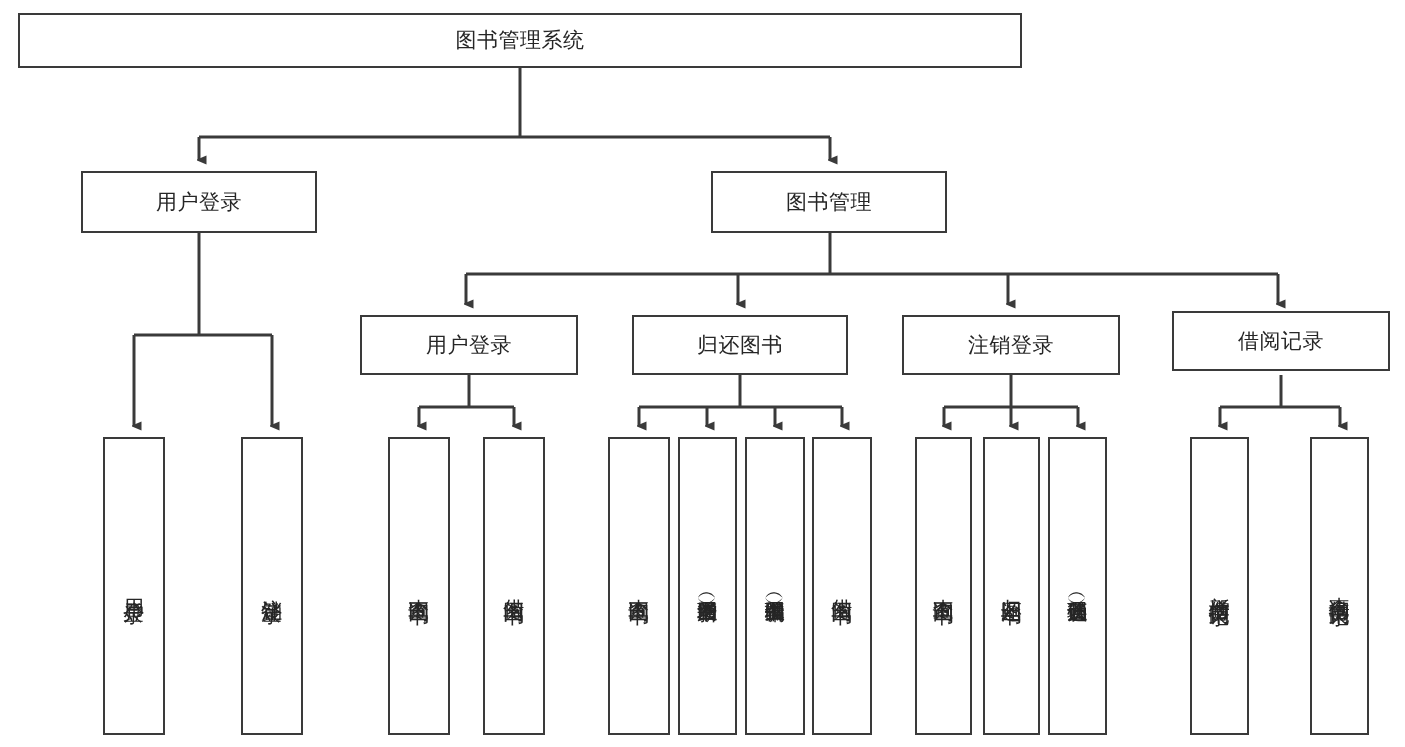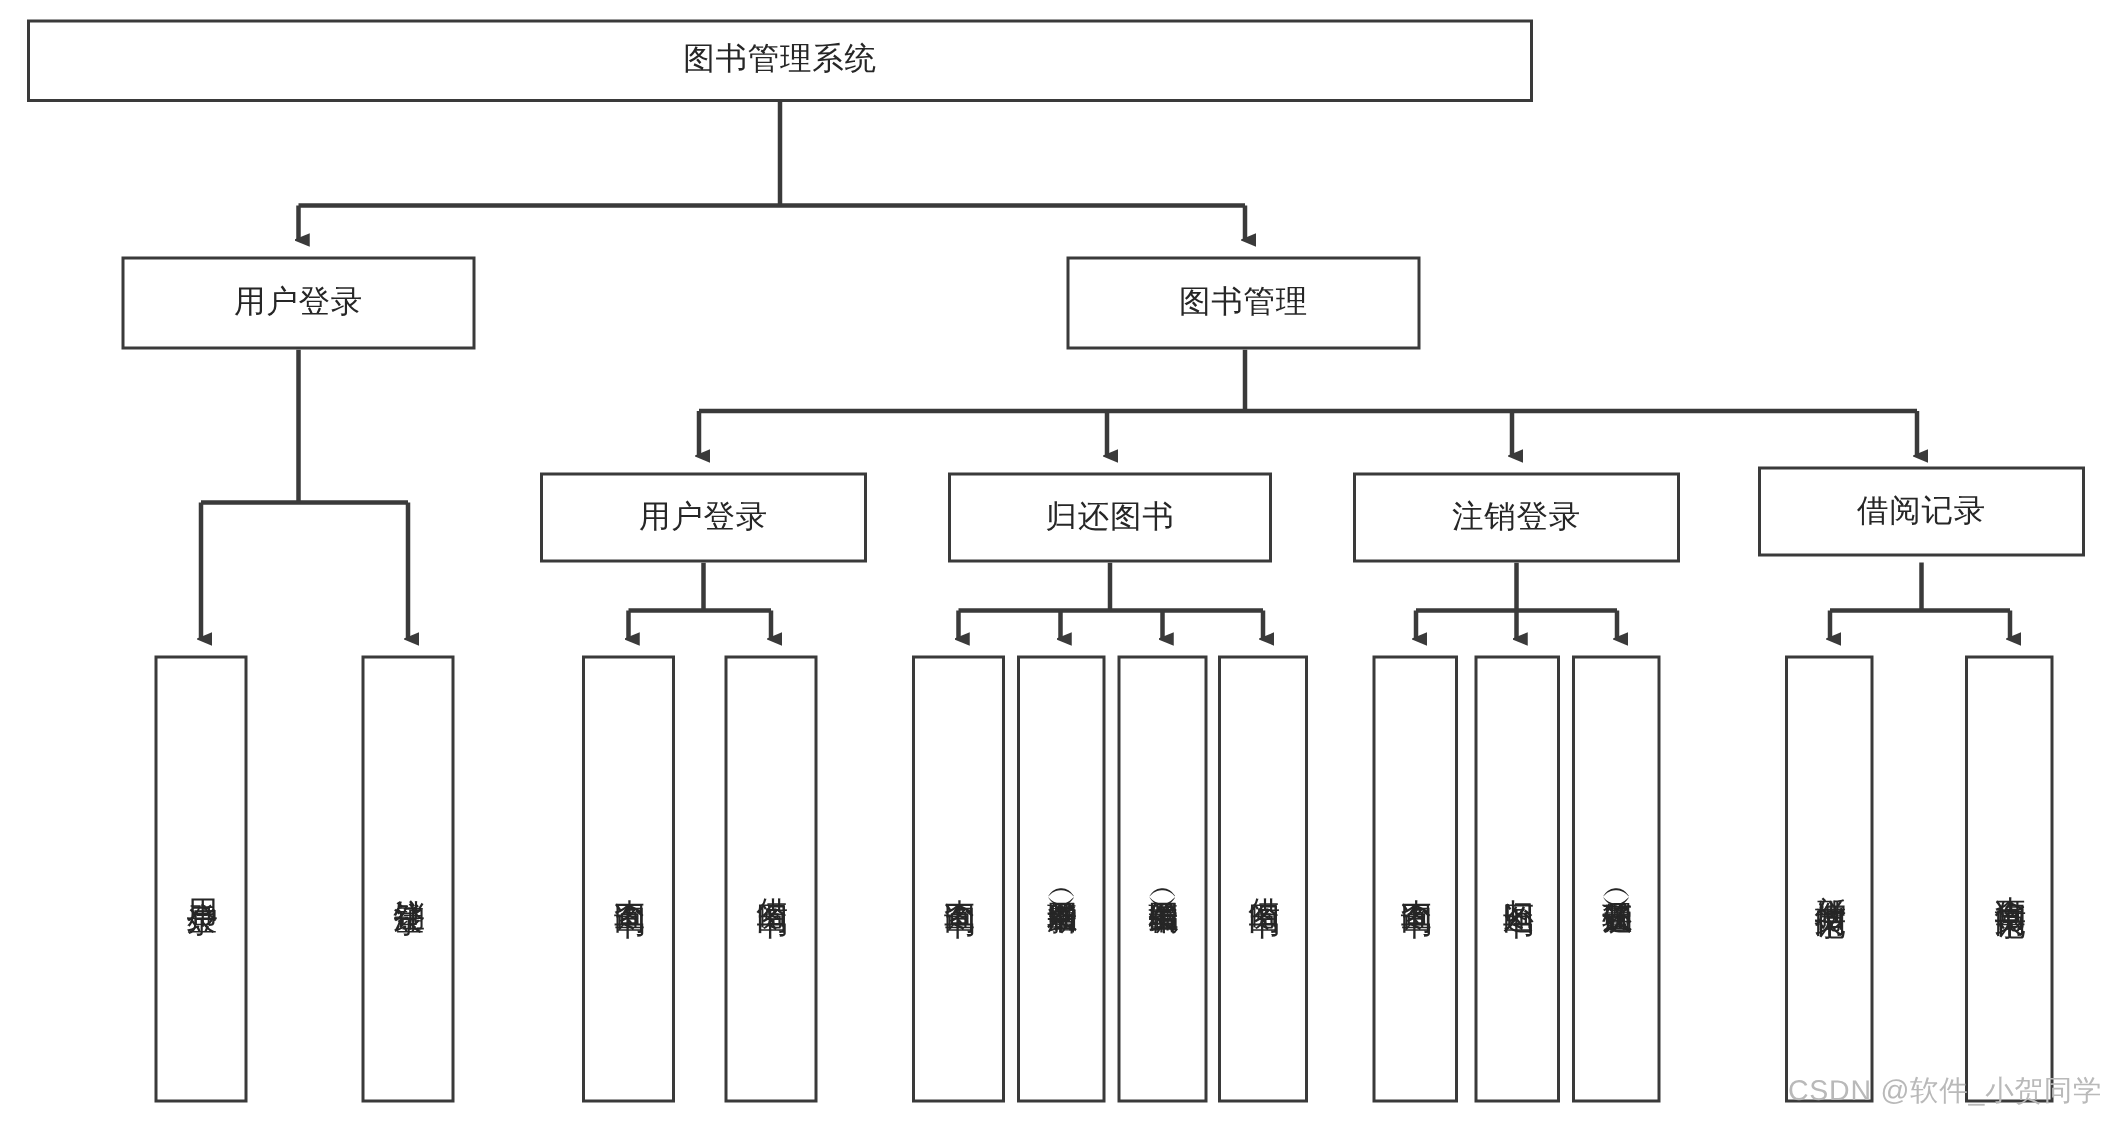--- a/index.html
+++ b/index.html
@@ -187,15 +187,14 @@
         <span class="node-label">确认归还（管理员）</span>
       </div>
       <div class="node vertical leaf" style="left: 1190px; top: 437px; width: 59px; height: 298px;">
         <span class="node-label">新增借阅记录</span>
       </div>
       <div class="node vertical leaf" style="left: 1310px; top: 437px; width: 59px; height: 298px;">
         <span class="node-label">查询借阅记录</span>
       </div>
     </div>
 
-  <div class="watermark" style="left: 1192px; top: 714px; color: rgb(185, 185, 185);">CSDN @软件_小贺同学</div>
 
 </div>
 
 </body></html>

